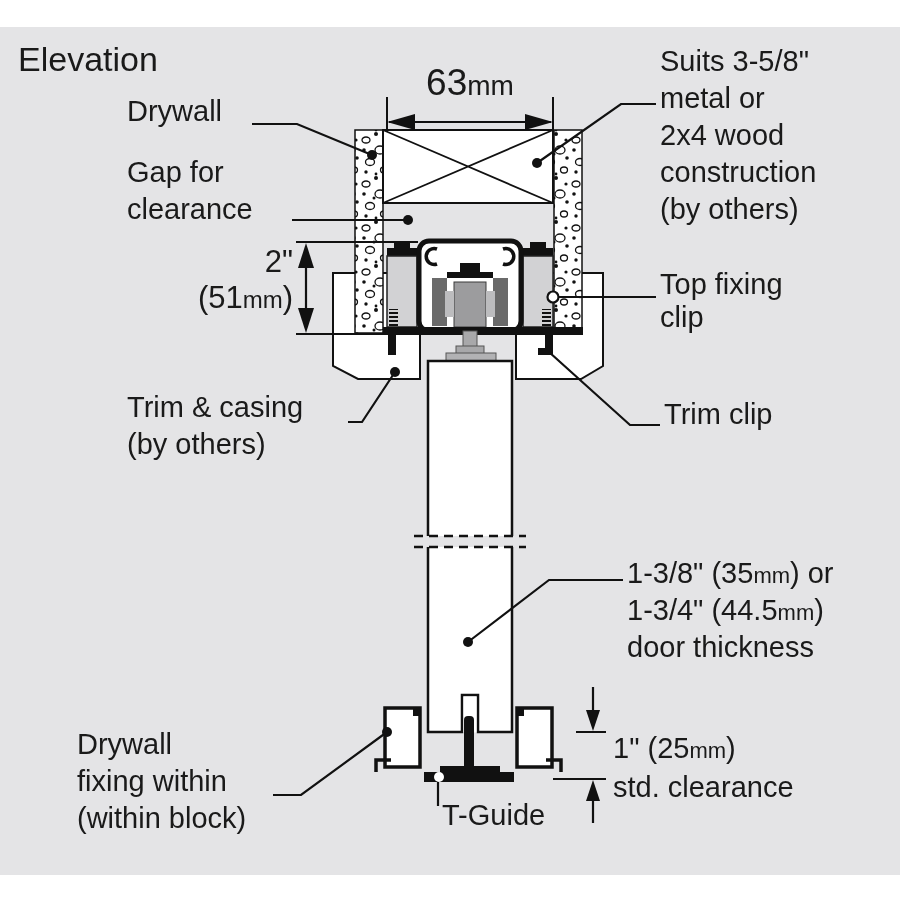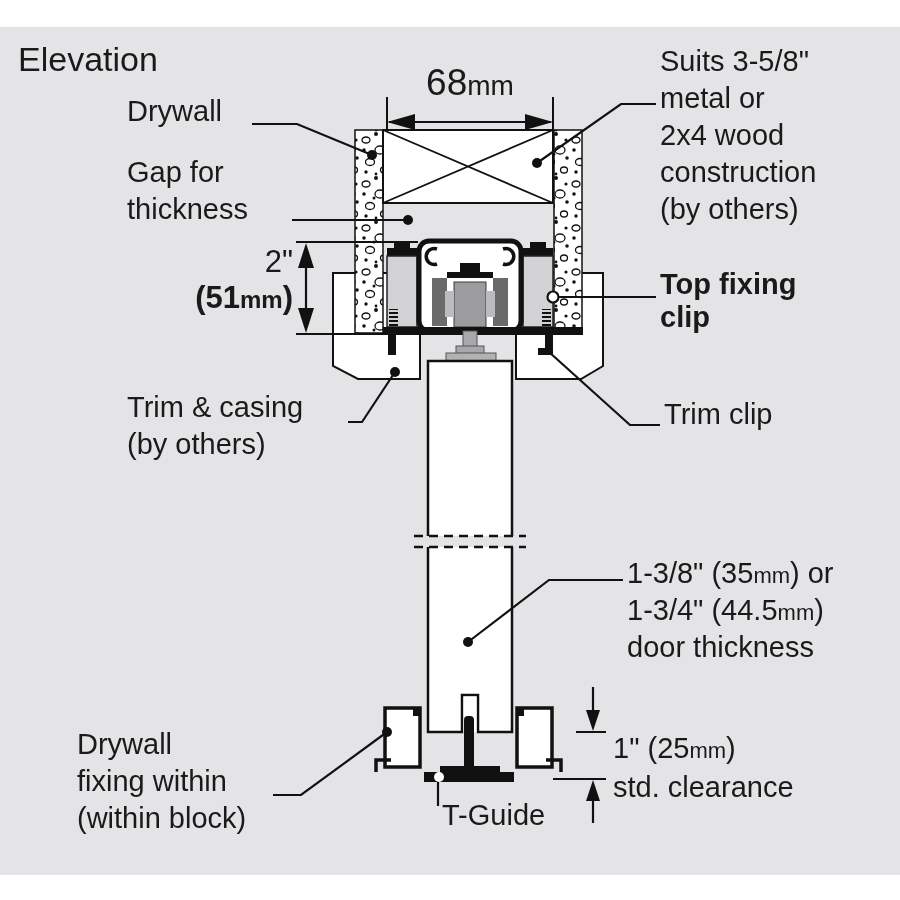--- a/index.html
+++ b/index.html
@@ -2,27 +2,27 @@
 <html><head>
 <meta charset="utf-8">
 <style>
   html,body{margin:0;padding:0;background:#fff;}
   #stage{position:relative;width:900px;height:900px;background:#fff;overflow:hidden;
          font-family:"Liberation Sans","DejaVu Sans",sans-serif;color:#1a1a1a;}
   #panel{position:absolute;left:0;top:27px;width:900px;height:848px;background:#e4e4e6;}
   svg{position:absolute;left:0;top:0;}
   .lbl{position:absolute;font-size:29px;line-height:37px;white-space:nowrap;color:#1a1a1a;}
   .lbl.lh34{line-height:34px;}
-  .lbl.lh33{line-height:33px;font-weight:bold;}
+  .lbl.lh33{line-height:33px;}
   .title{position:absolute;font-size:34px;font-weight:normal;text-align:center;}
   .unit{font-size:22px;}
   .dim91{position:absolute;left:395px;top:62px;width:150px;text-align:center;font-size:37px;}
   .dim91 .unit{font-size:28px;}
   .dim2v{position:absolute;left:180px;top:244px;width:113px;text-align:right;font-size:31px;}
-  .dim2m{position:absolute;left:180px;top:280px;width:113px;text-align:right;font-size:31px;font-weight:bold;}
+  .dim2m{position:absolute;left:180px;top:280px;width:113px;text-align:right;font-size:31px;}
   .dim2m .unit{font-size:24px;}
 </style>
 </head>
 <body>
 
 <div id="stage">
   <div id="panel"></div>
 
   <svg width="900" height="900" viewBox="0 0 900 900">
     <defs>
@@ -164,27 +164,27 @@
       <path d="M623,580 H549 L468,642"></path>
         <circle cx="468" cy="642" r="5" fill="#111" stroke="none"></circle>
       <path d="M273,795 H301 L387,732"></path>
         <circle cx="387" cy="732" r="5" fill="#111" stroke="none"></circle>
       <path d="M438,806 V782"></path>
     </g>
   </svg>
 
   <div class="title" style="left:18px;top:40px">Elevation</div>
 
-  <div class="dim91"><span>68</span><span class="unit">mm</span></div>
+  <div class="dim91"><span>63</span><span class="unit">mm</span></div>
 
   <div class="lbl" style="left:127px;top:93px">Drywall</div>
 
   <div class="lbl" style="left:127px;top:154px">
     <div>Gap for</div>
-    <div>thickness</div>
+    <div>clearance</div>
   </div>
 
   <div class="lbl" style="left:660px;top:43px">
     <div>Suits 3-5/8"</div>
     <div>metal or</div>
     <div>2x4 wood</div>
     <div>construction</div>
     <div>(by others)</div>
   </div>
 

